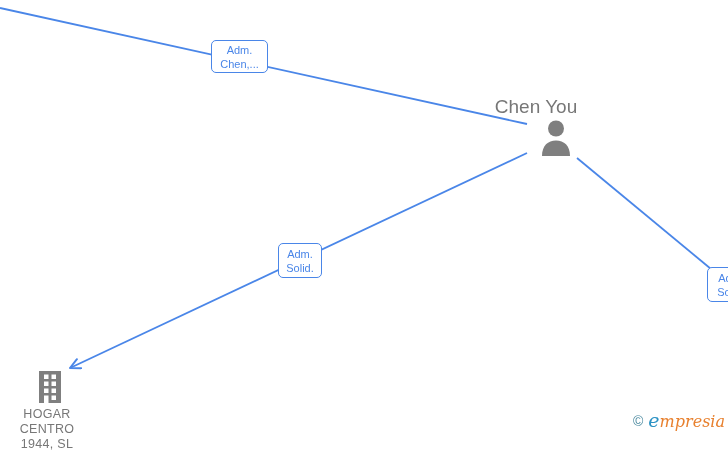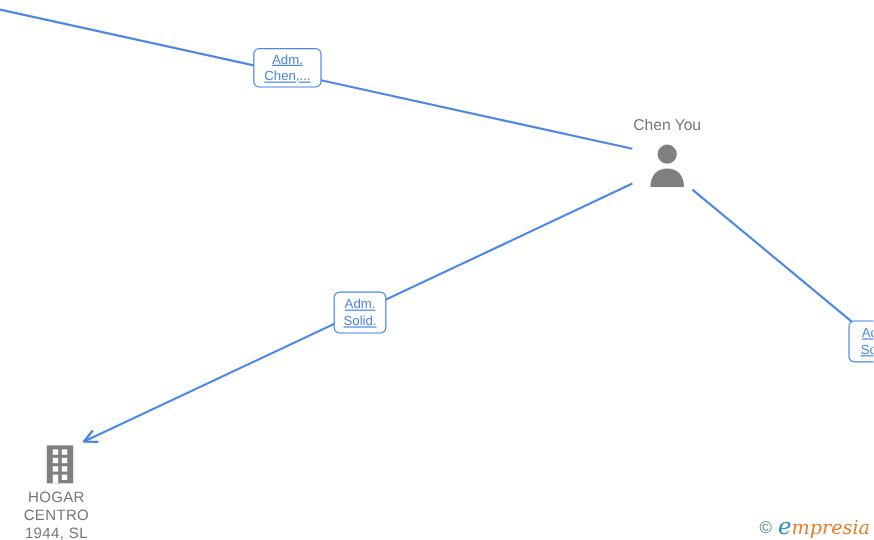--- a/index.html
+++ b/index.html
@@ -8,32 +8,31 @@
     background:#ffffff;font-family:"Liberation Sans",sans-serif;
   }
   .edges{position:absolute;left:0;top:0;}
   .edge-line{stroke:#4a86e8;stroke-width:1.8;}
   .edge-label{
     position:absolute;box-sizing:border-box;
     display:flex;flex-direction:column;align-items:center;justify-content:center;
     background:#ffffff;border:1.5px solid #4a86e8;border-radius:5px;
     color:#4a86e8;font-size:11px;line-height:14px;text-align:center;
     cursor:pointer;
-    text-decoration:underline;
   }
   .node-label{
     position:absolute;color:#777777;text-align:center;
   }
-  .person-name{left:496px;top:96px;width:120px;font-size:13px;}
+  .person-name{left:476px;top:96px;width:120px;font-size:19px;}
   .company-name{left:0px;top:407px;width:94px;font-size:12.5px;line-height:15px;letter-spacing:0.3px;}
   .node-icon{position:absolute;cursor:pointer;}
   .person-icon-box{left:540px;top:120px;}
   .building-icon-box{left:37px;top:371px;}
   .brand{
-    position:absolute;right:3px;bottom:0;
+    position:absolute;right:3px;bottom:19px;
     font-family:"DejaVu Serif",serif;font-style:italic;font-size:16px;
     white-space:nowrap;
   }
   .brand .copy{color:#4d8ba1;font-style:normal;font-family:"Liberation Sans",sans-serif;font-size:14px;vertical-align:1px;}
   .brand .initial{color:#2b92c4;font-size:19px;}
   .brand .rest{color:#e8802e;}
 </style>
 </head>
 <body>
 

